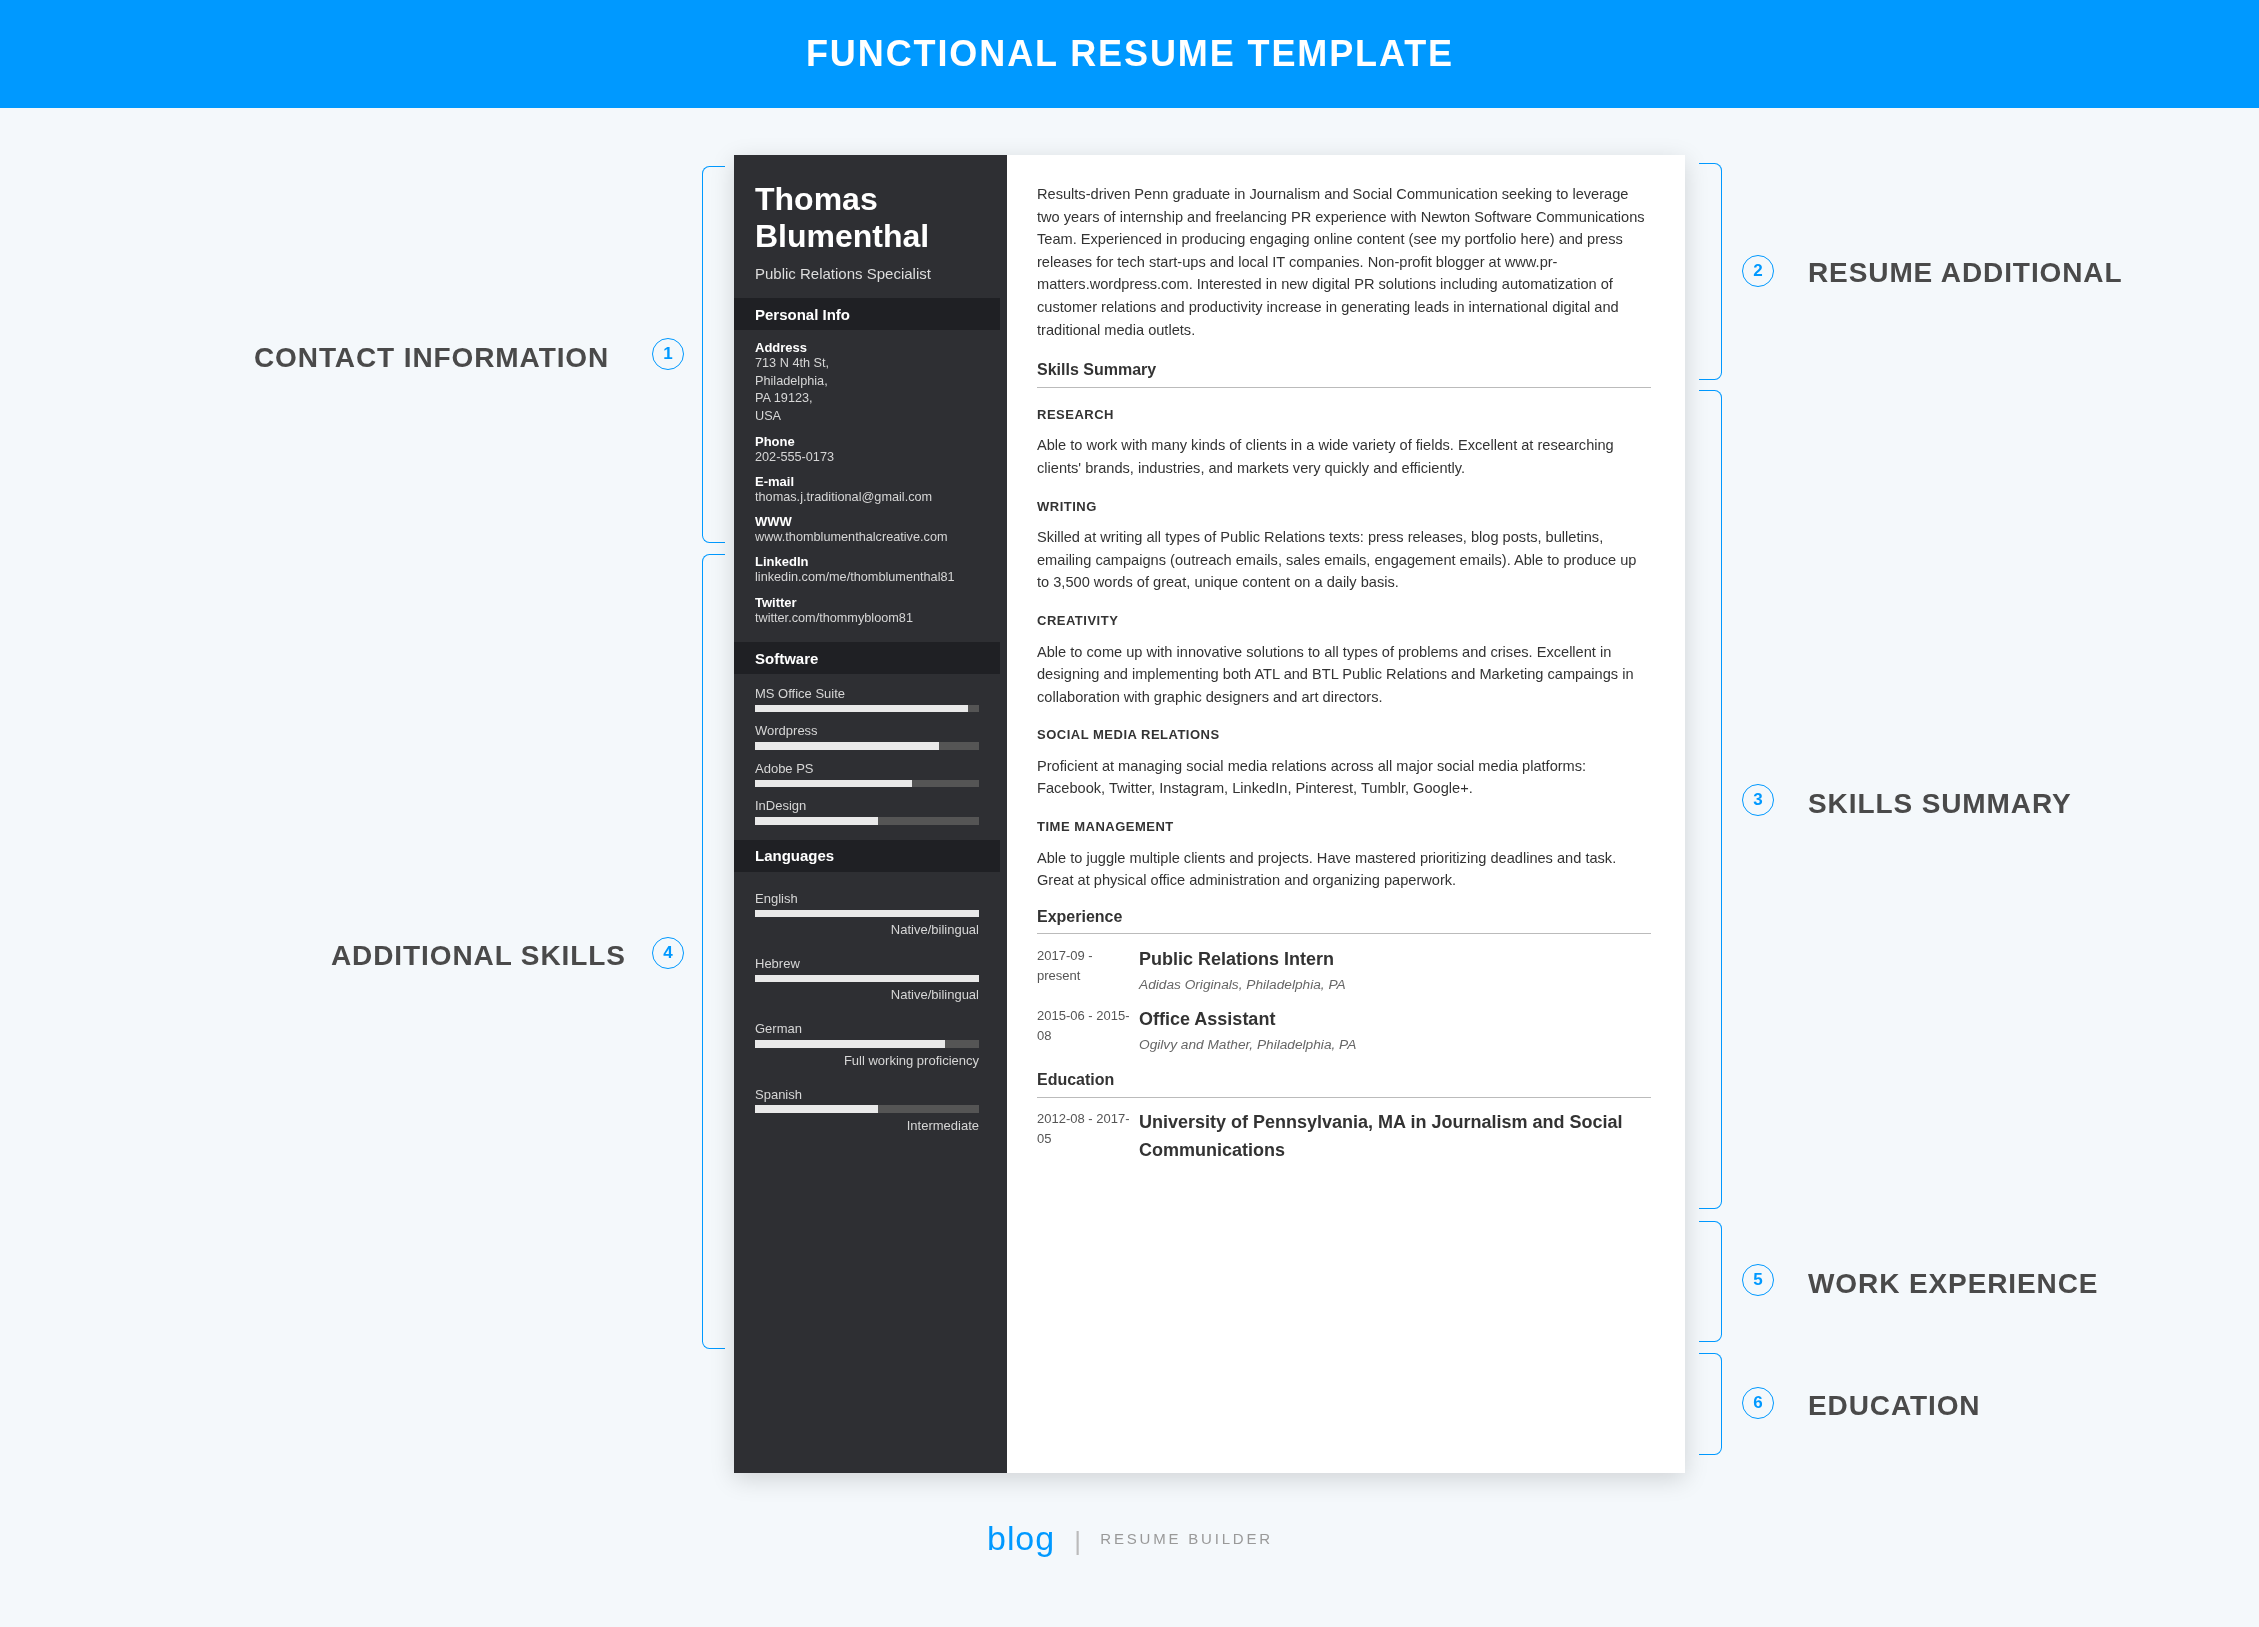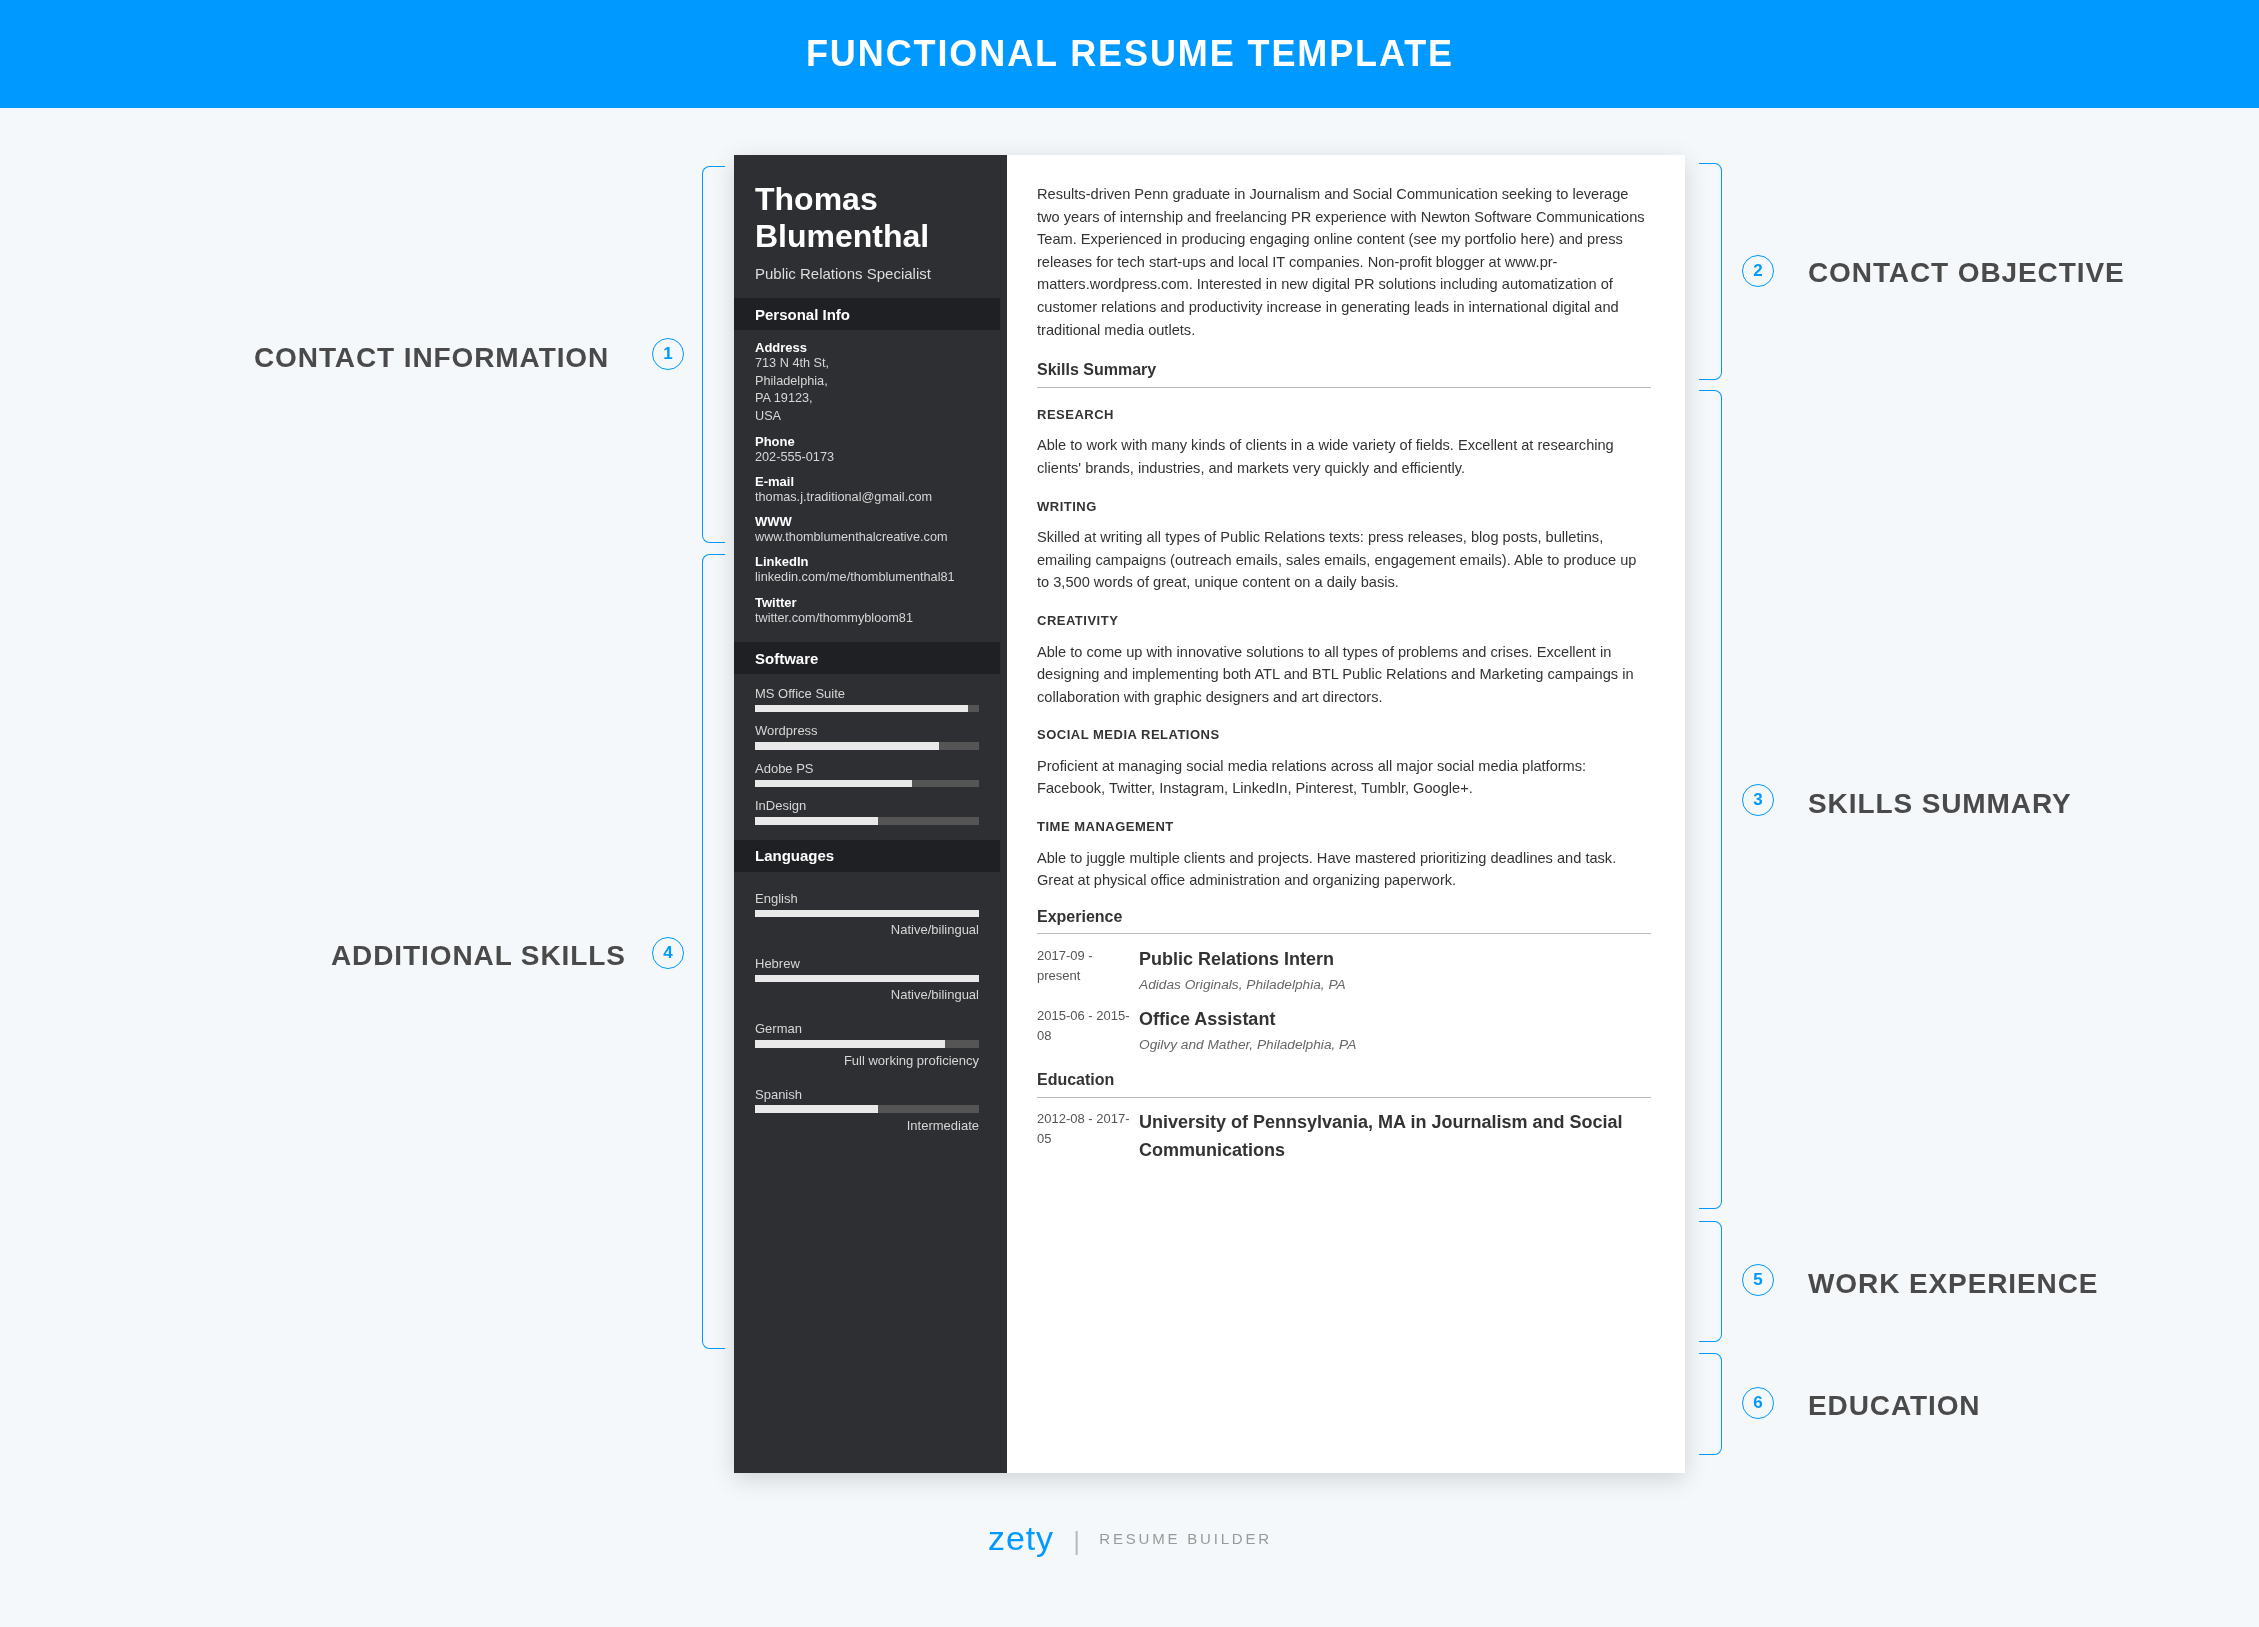--- a/index.html
+++ b/index.html
@@ -171,21 +171,21 @@
   <div class="bracket" style="left:702px; top:58px; height:377px;"></div>
   <div class="circ-num" style="left:652px; top:230px;">1</div>
   <div class="annot-label" style="left:254px; top:234px;">CONTACT INFORMATION</div>
 
   <div class="bracket" style="left:702px; top:446px; height:795px;"></div>
   <div class="circ-num" style="left:652px; top:829px;">4</div>
   <div class="annot-label" style="left:331px; top:832px;">ADDITIONAL SKILLS</div>
 
   <div class="bracket right" style="left:1699px; top:55px; height:217px;"></div>
   <div class="circ-num" style="left:1742px; top:147px;">2</div>
-  <div class="annot-label" style="left:1808px; top:149px;">CONTACT OBJECTIVE</div>
+  <div class="annot-label" style="left:1808px; top:149px;">RESUME ADDITIONAL</div>
 
   <div class="bracket right" style="left:1699px; top:282px; height:819px;"></div>
   <div class="circ-num" style="left:1742px; top:676px;">3</div>
   <div class="annot-label" style="left:1808px; top:680px;">SKILLS SUMMARY</div>
 
   <div class="bracket right" style="left:1699px; top:1113px; height:121px;"></div>
   <div class="circ-num" style="left:1742px; top:1156px;">5</div>
   <div class="annot-label" style="left:1808px; top:1160px;">WORK EXPERIENCE</div>
 
   <div class="bracket right" style="left:1699px; top:1245px; height:102px;"></div>
@@ -300,18 +300,18 @@
             <div class="exp-dates">2012-08 - 2017-05</div>
             <div class="exp-body">
               <div class="exp-title">University of Pennsylvania, MA in Journalism and Social Communications</div>
             </div>
           </div>
         </div>
     </div>
   </div>
 
   <div class="footer">
-    <span class="brand">zety</span>
+    <span class="brand">blog</span>
     <span class="sep">|</span>
     <span class="tag">RESUME BUILDER</span>
   </div>
 </div>
 
 
 </body></html>

